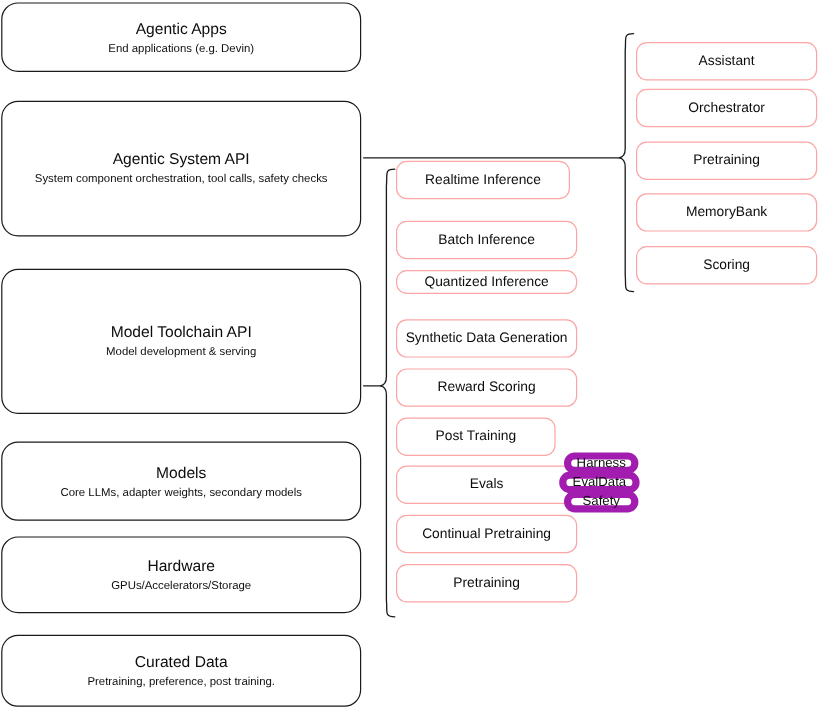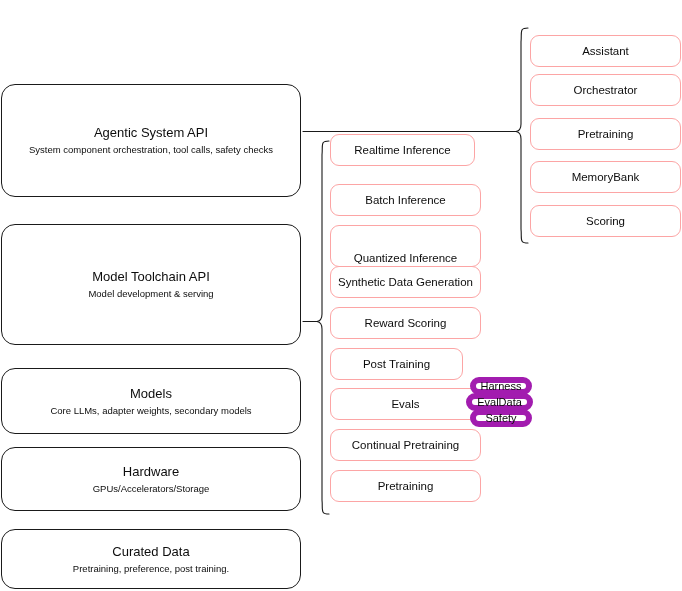--- a/index.html
+++ b/index.html
@@ -123,20 +123,24 @@
              C 320 141, 323 145, 322 155
              L 322 314
              C 322 319, 320 321, 317 321.5
              C 320 322, 322 324, 322 329
              L 322 500
              C 323 510, 320 514, 329 514"></path>
 
     <line x1="303" y1="321.5" x2="317" y2="321.5"></line>
   </svg>
 
+  <div class="layer-box" style="left:1px; top:2px; width:300px; height:58px;">
+    <div class="layer-title">Agentic Apps</div>
+    <div class="layer-sub">End applications (e.g. Devin)</div>
+  </div>
 
   <div class="layer-box" style="left:1px; top:84px; width:300px; height:113px;">
     <div class="layer-title">Agentic System API</div>
     <div class="layer-sub">System component orchestration, tool calls, safety checks</div>
   </div>
 
   <div class="layer-box" style="left:1px; top:224px; width:300px; height:121px;">
     <div class="layer-title">Model Toolchain API</div>
     <div class="layer-sub">Model development &amp; serving</div>
   </div>
@@ -155,21 +159,21 @@
     <div class="layer-title">Curated Data</div>
     <div class="layer-sub">Pretraining, preference, post training.</div>
   </div>
 
   <div class="pill-box" style="left:330px; top:134px; width:145px; height:32px;">
     <span class="pill-label">Realtime Inference</span>
   </div>
   <div class="pill-box" style="left:330px; top:184px; width:151px; height:32px;">
     <span class="pill-label">Batch Inference</span>
   </div>
-  <div class="pill-box" style="left:330px; top:225px; width:151px; height:42px;align-items:flex-end;">
+  <div class="pill-box" style="left:330px; top:225px; width:151px; height:20px;">
     <span class="pill-label">Quantized Inference</span>
   </div>
   <div class="pill-box" style="left:330px; top:266px; width:151px; height:32px;">
     <span class="pill-label">Synthetic Data Generation</span>
   </div>
   <div class="pill-box" style="left:330px; top:307px; width:151px; height:32px;">
     <span class="pill-label">Reward Scoring</span>
   </div>
   <div class="pill-box" style="left:330px; top:348px; width:133px; height:32px;">
     <span class="pill-label">Post Training</span>

